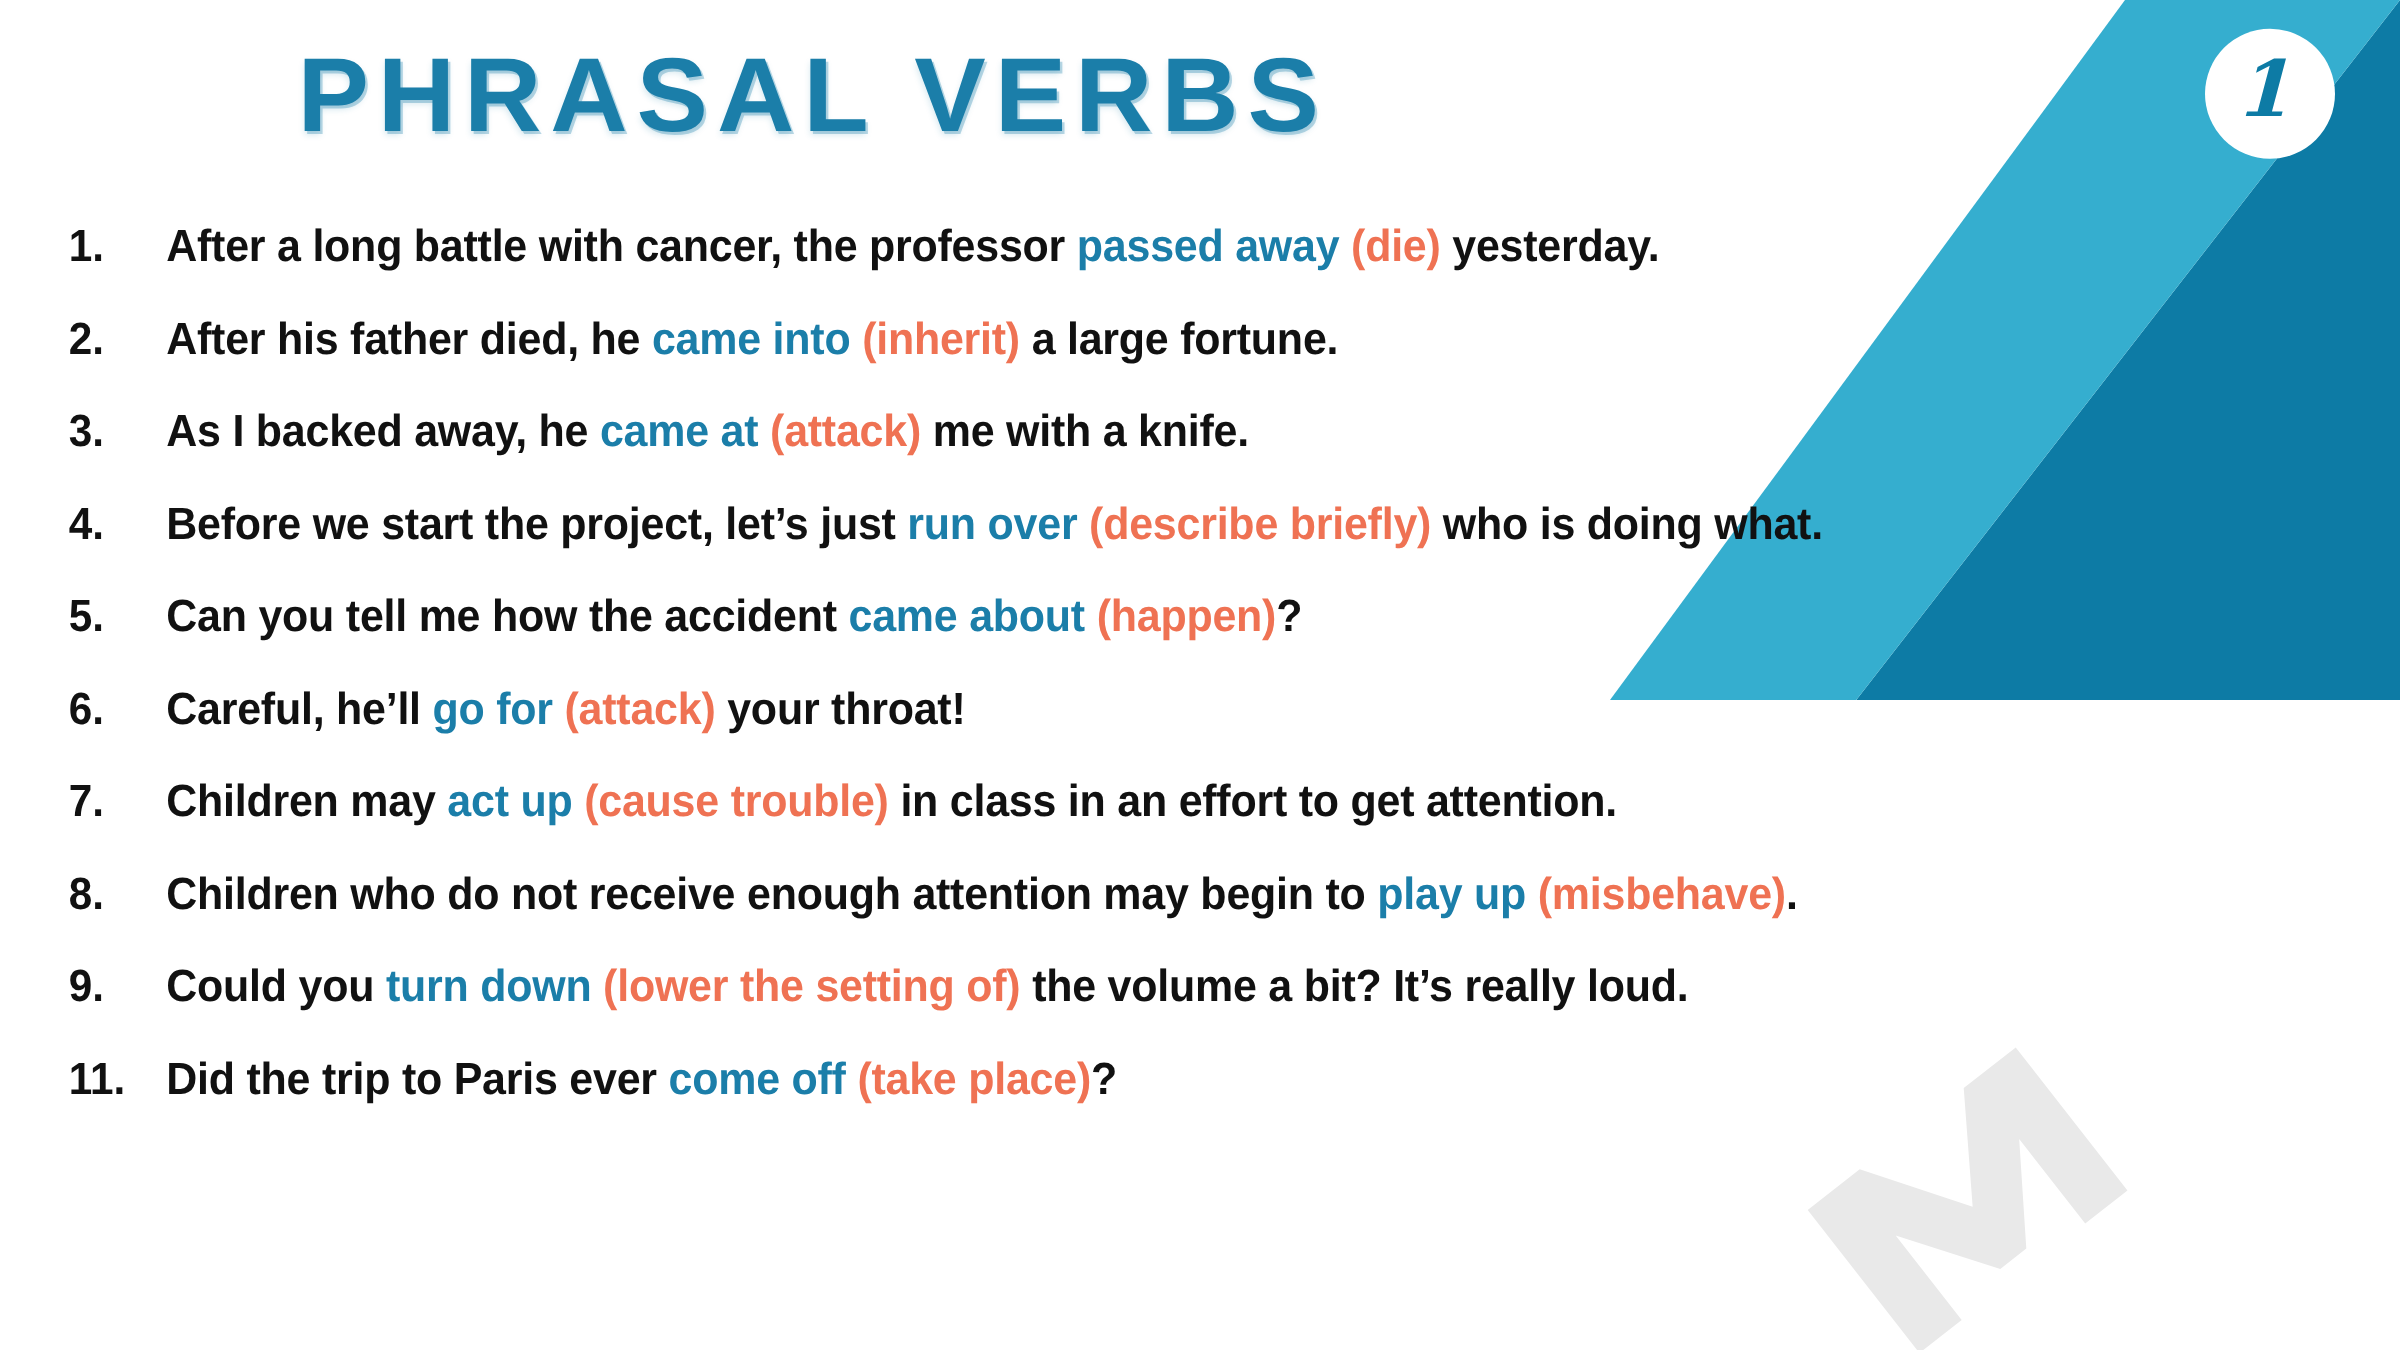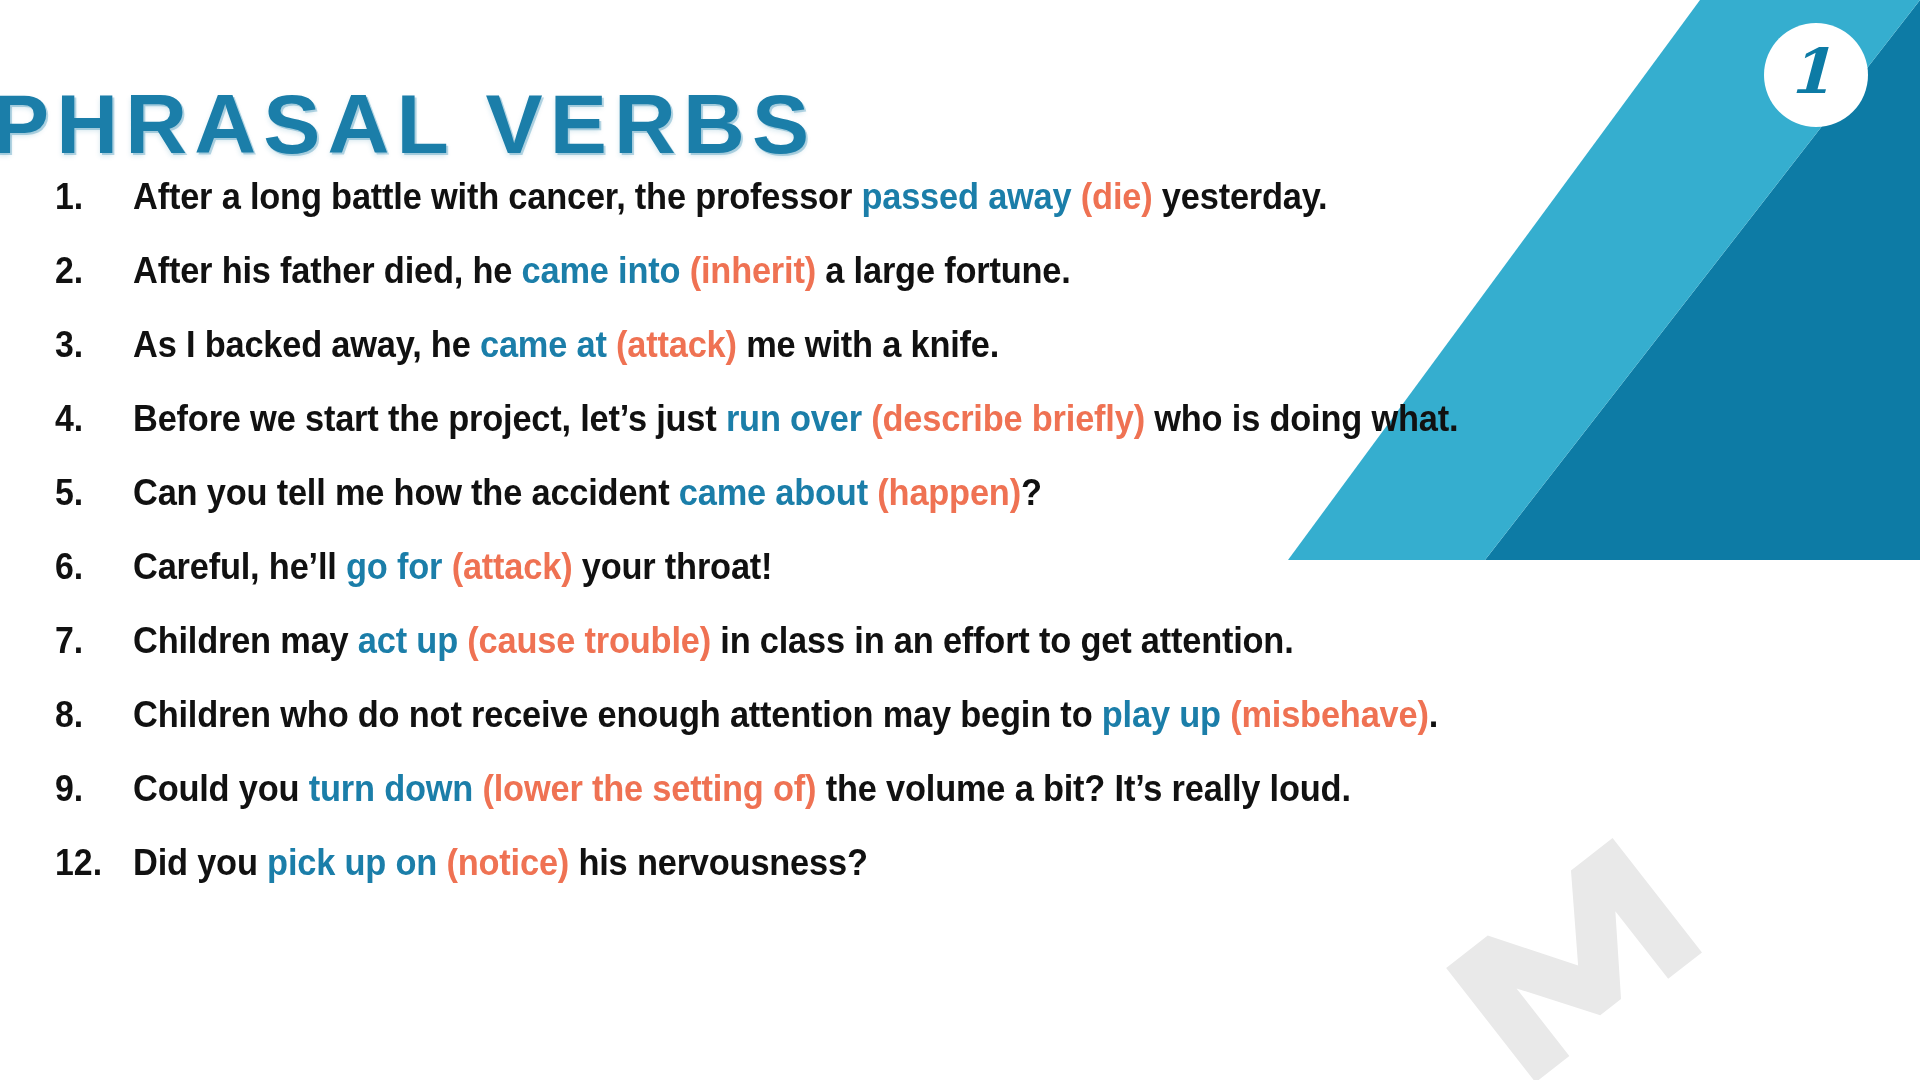--- a/index.html
+++ b/index.html
@@ -76,23 +76,22 @@
     font-size:62px;
     color:#0d7ba5;
     line-height:1;
     transform:translateY(-3px) skewX(-4deg);
   }
 
   
   #title {
     position:absolute;
     top:28px; left:0; width:1300px;
-    text-align:left;
+    text-align:center;
     z-index:4;
-    margin-top:48px;
   }
   #title .title-text {
     display:inline-block;
     font-family:"Liberation Sans Narrow","Liberation Sans", sans-serif;
     font-weight:900;
     font-size:84px;
     letter-spacing:7px;
     color:#1b7ea9;
     transform:scaleX(1.02);
     text-shadow:2px 2px 0 rgba(27,126,169,0.30), 0 3px 5px rgba(27,126,169,0.18);
@@ -211,18 +210,18 @@
       </div>
       <div class="row">
         <span class="idx">8.</span>
         <span class="sentence"><span>Children who do not receive enough attention may begin to </span><span class="pv">play up</span> <span class="mean">(misbehave)</span><span>.</span></span>
       </div>
       <div class="row">
         <span class="idx">9.</span>
         <span class="sentence"><span>Could you </span><span class="pv">turn down</span> <span class="mean">(lower the setting of)</span><span> the volume a bit? It’s really loud.</span></span>
       </div>
       <div class="row wide">
-        <span class="idx">12.</span>
-        <span class="sentence"><span>Did you </span><span class="pv">pick up on</span> <span class="mean">(notice)</span><span> his nervousness?</span></span>
+        <span class="idx">11.</span>
+        <span class="sentence"><span>Did the trip to Paris ever </span><span class="pv">come off</span> <span class="mean">(take place)</span><span>?</span></span>
       </div>
     </div>
 
 </div>
 
 </body></html>

